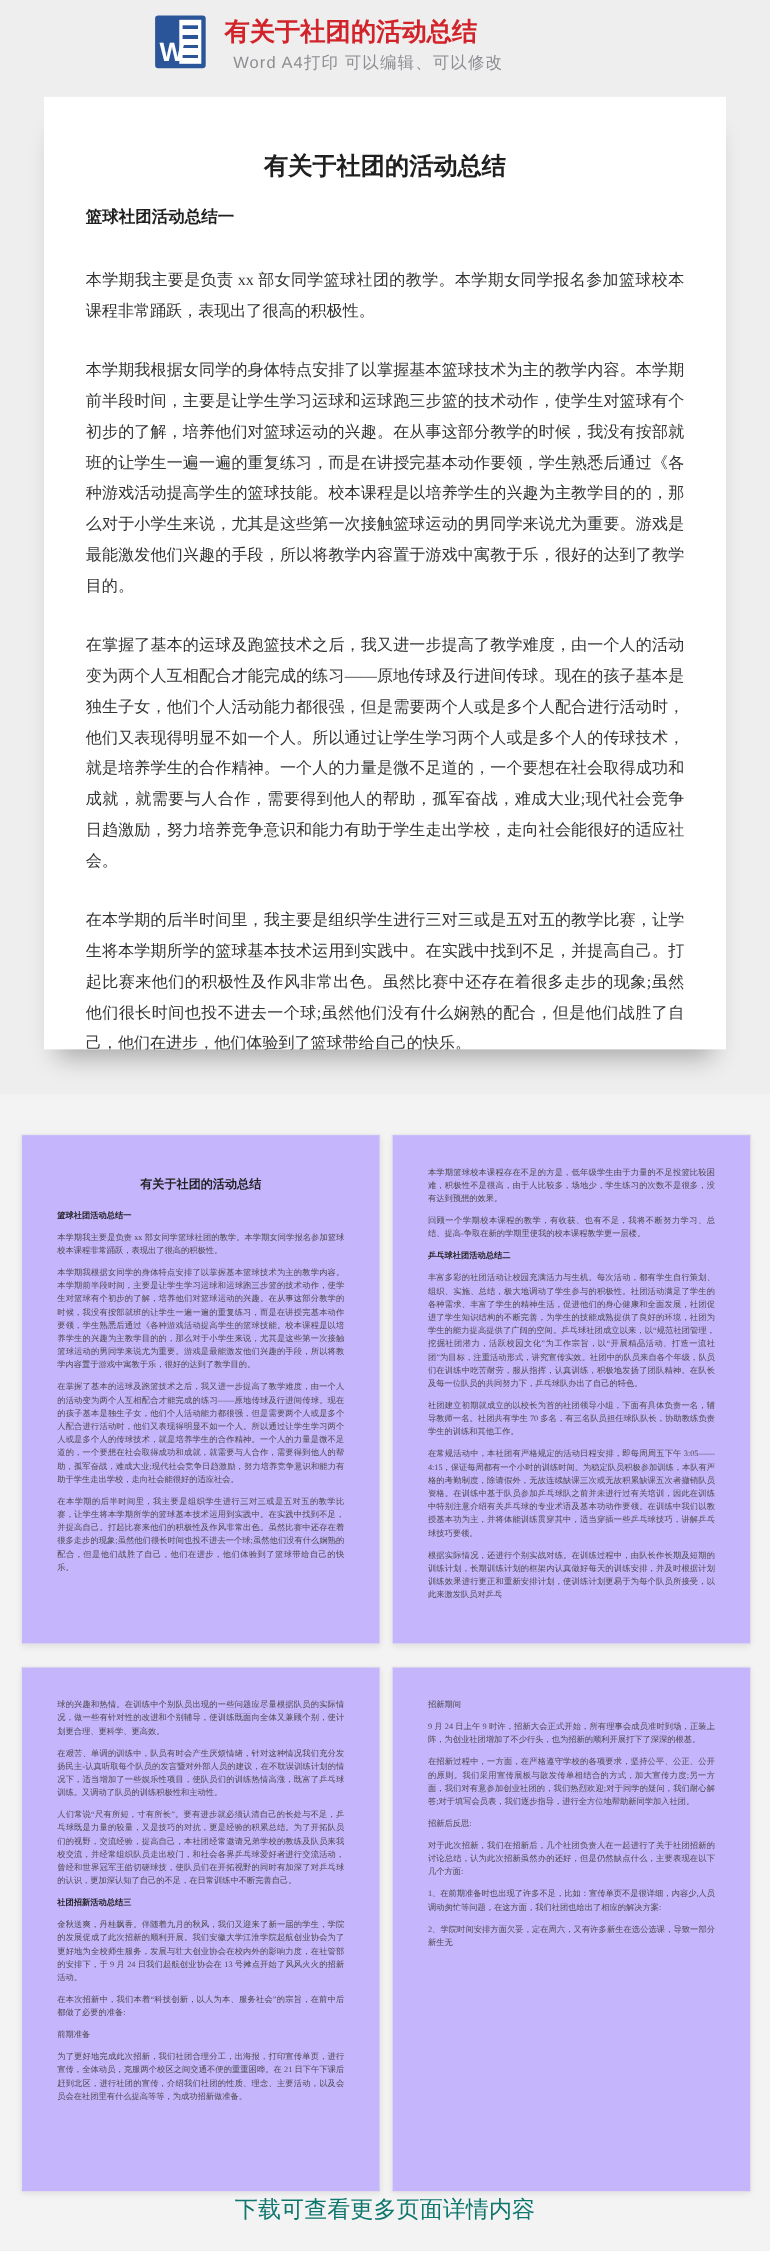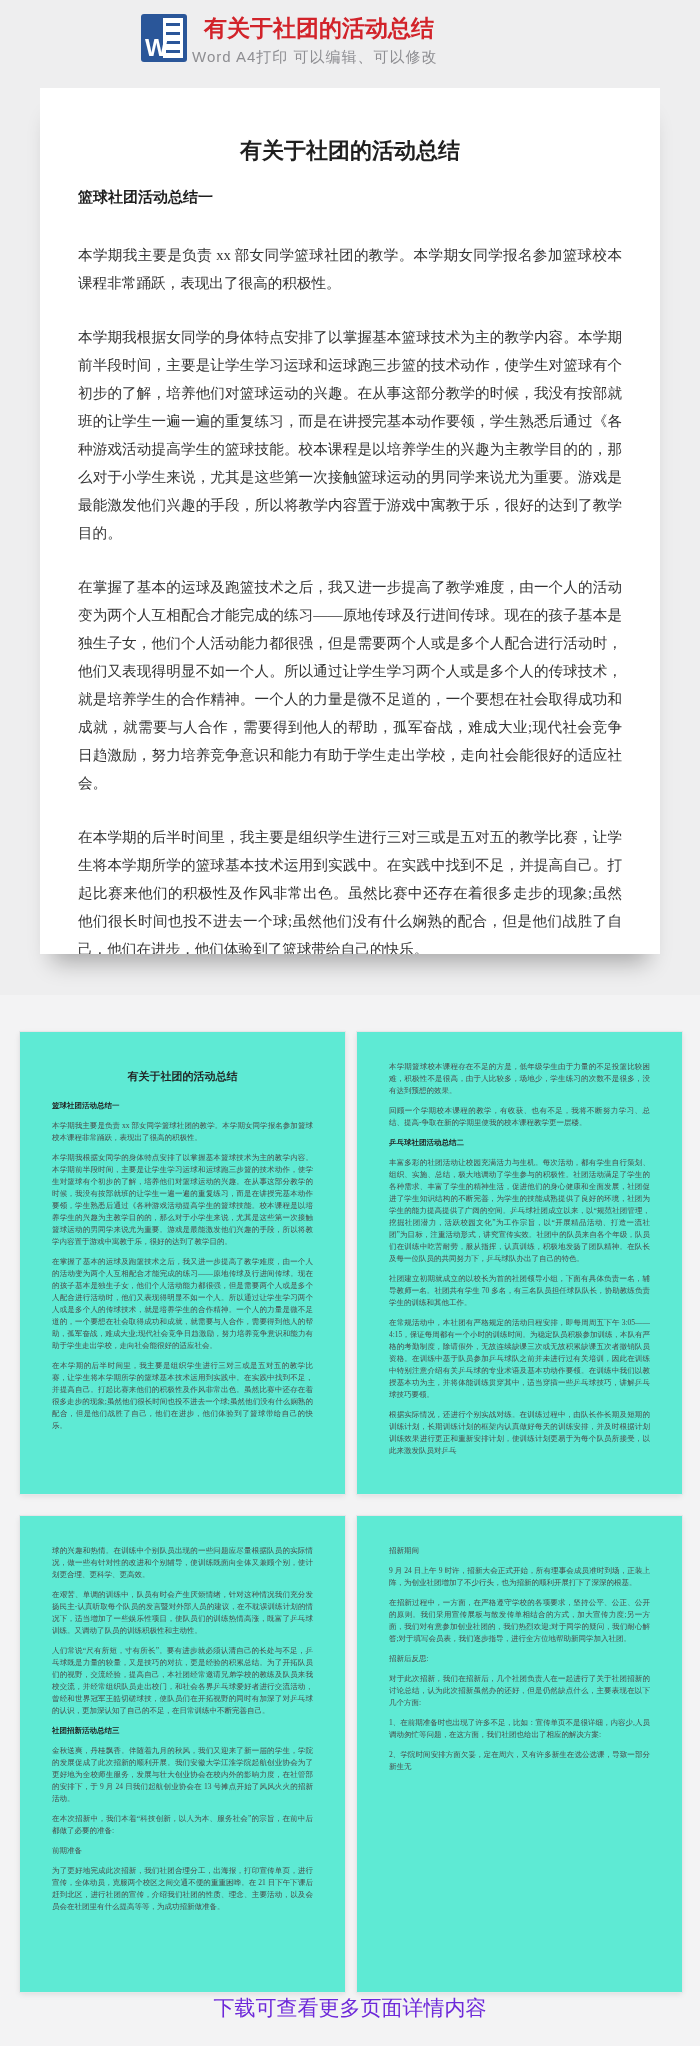--- a/index.html
+++ b/index.html
@@ -11,47 +11,47 @@
   
   .header { position:absolute; left:0; top:0; width:700px; height:88px; }
   .word-icon { position:absolute; left:141px; top:14px; width:46px; height:48px;
                background:#2a5699; border-radius:3px; }
   .word-icon .w-letter { position:absolute; left:4px; bottom:0px; color:#fff; font-weight:bold;
                font-size:24px; font-family:"Liberation Sans",sans-serif; }
   .word-icon .w-page { position:absolute; right:4px; top:4px; width:20px; height:40px; background:#fff; }
   .word-icon .w-lines { position:absolute; left:3px; right:3px; top:5px; height:30px;
                background:repeating-linear-gradient(to bottom,#2a5699 0 3px,#ffffff 3px 9px); }
   .header-title { position:absolute; left:204px; top:13px; font-size:23px; font-weight:bold; color:#d2232a; }
-  .header-sub { position:absolute; left:192px; top:48px; font-size:15px; color:#8e8e92; letter-spacing:1px; }
+  .header-sub { position:absolute; left:212px; top:48px; font-size:15px; color:#8e8e92; letter-spacing:1px; }
 
   
   .doc-page { position:absolute; left:40px; top:88px; width:620px; height:866px; background:#fff;
               padding:48px 38px 0; overflow:hidden;
               box-shadow:0 20px 22px -12px rgba(0,0,0,.30);
               font-family:"Liberation Serif","DejaVu Serif",serif; }
   .doc-h1 { text-align:center; font-size:22px; font-weight:700; color:#1f1f1f; margin:0 0 22px; }
   .doc-h2 { font-size:15px; font-weight:700; color:#1f1f1f; margin:0 0 34px; }
   .doc-p  { font-size:14.6px; line-height:28px; color:#333; text-align:justify; margin:0 0 26px; }
 
   
-  .thumb { position:absolute; width:325px; background:#5eead4; overflow:hidden; cursor:pointer;
+  .thumb { position:absolute; width:325px; background:#c4b5fd; overflow:hidden; cursor:pointer;
            box-shadow:0 0 0 1px #e6e6e8, 0 2px 6px rgba(0,0,0,.10); }
   .thumb.r1 { top:1032px; height:462px; }
   .thumb.r2 { top:1516px; height:476px; }
   .thumb.c1 { left:20px; }
   .thumb.c2 { left:357px; }
   .thumb-inner { width:650px; height:932px; padding:56px 64px; transform:scale(.5);
                  transform-origin:0 0; font-family:"Liberation Serif","DejaVu Serif",serif; color:#4a4a4a; }
   .thumb-inner p { font-size:15px; line-height:24px; margin:0 0 16px; text-align:justify; }
   .t-h1 { font-size:22px; font-weight:700; text-align:center; color:#222; margin:18px 0 30px; }
   .t-h2 { font-size:15px; font-weight:700; color:#222; line-height:24px; margin:4px 0 16px; }
 
   
   .footer-note { position:absolute; left:0; top:1994px; width:700px; text-align:center;
-                 font-size:21px; color:#6d28d9; }
+                 font-size:21px; color:#0f766e; }
 </style>
 </head>
 <body>
 
 <div class="stage">
   <div class="section-lower"></div>
 
   <div class="header">
     <div class="word-icon">
       <div class="w-page">

